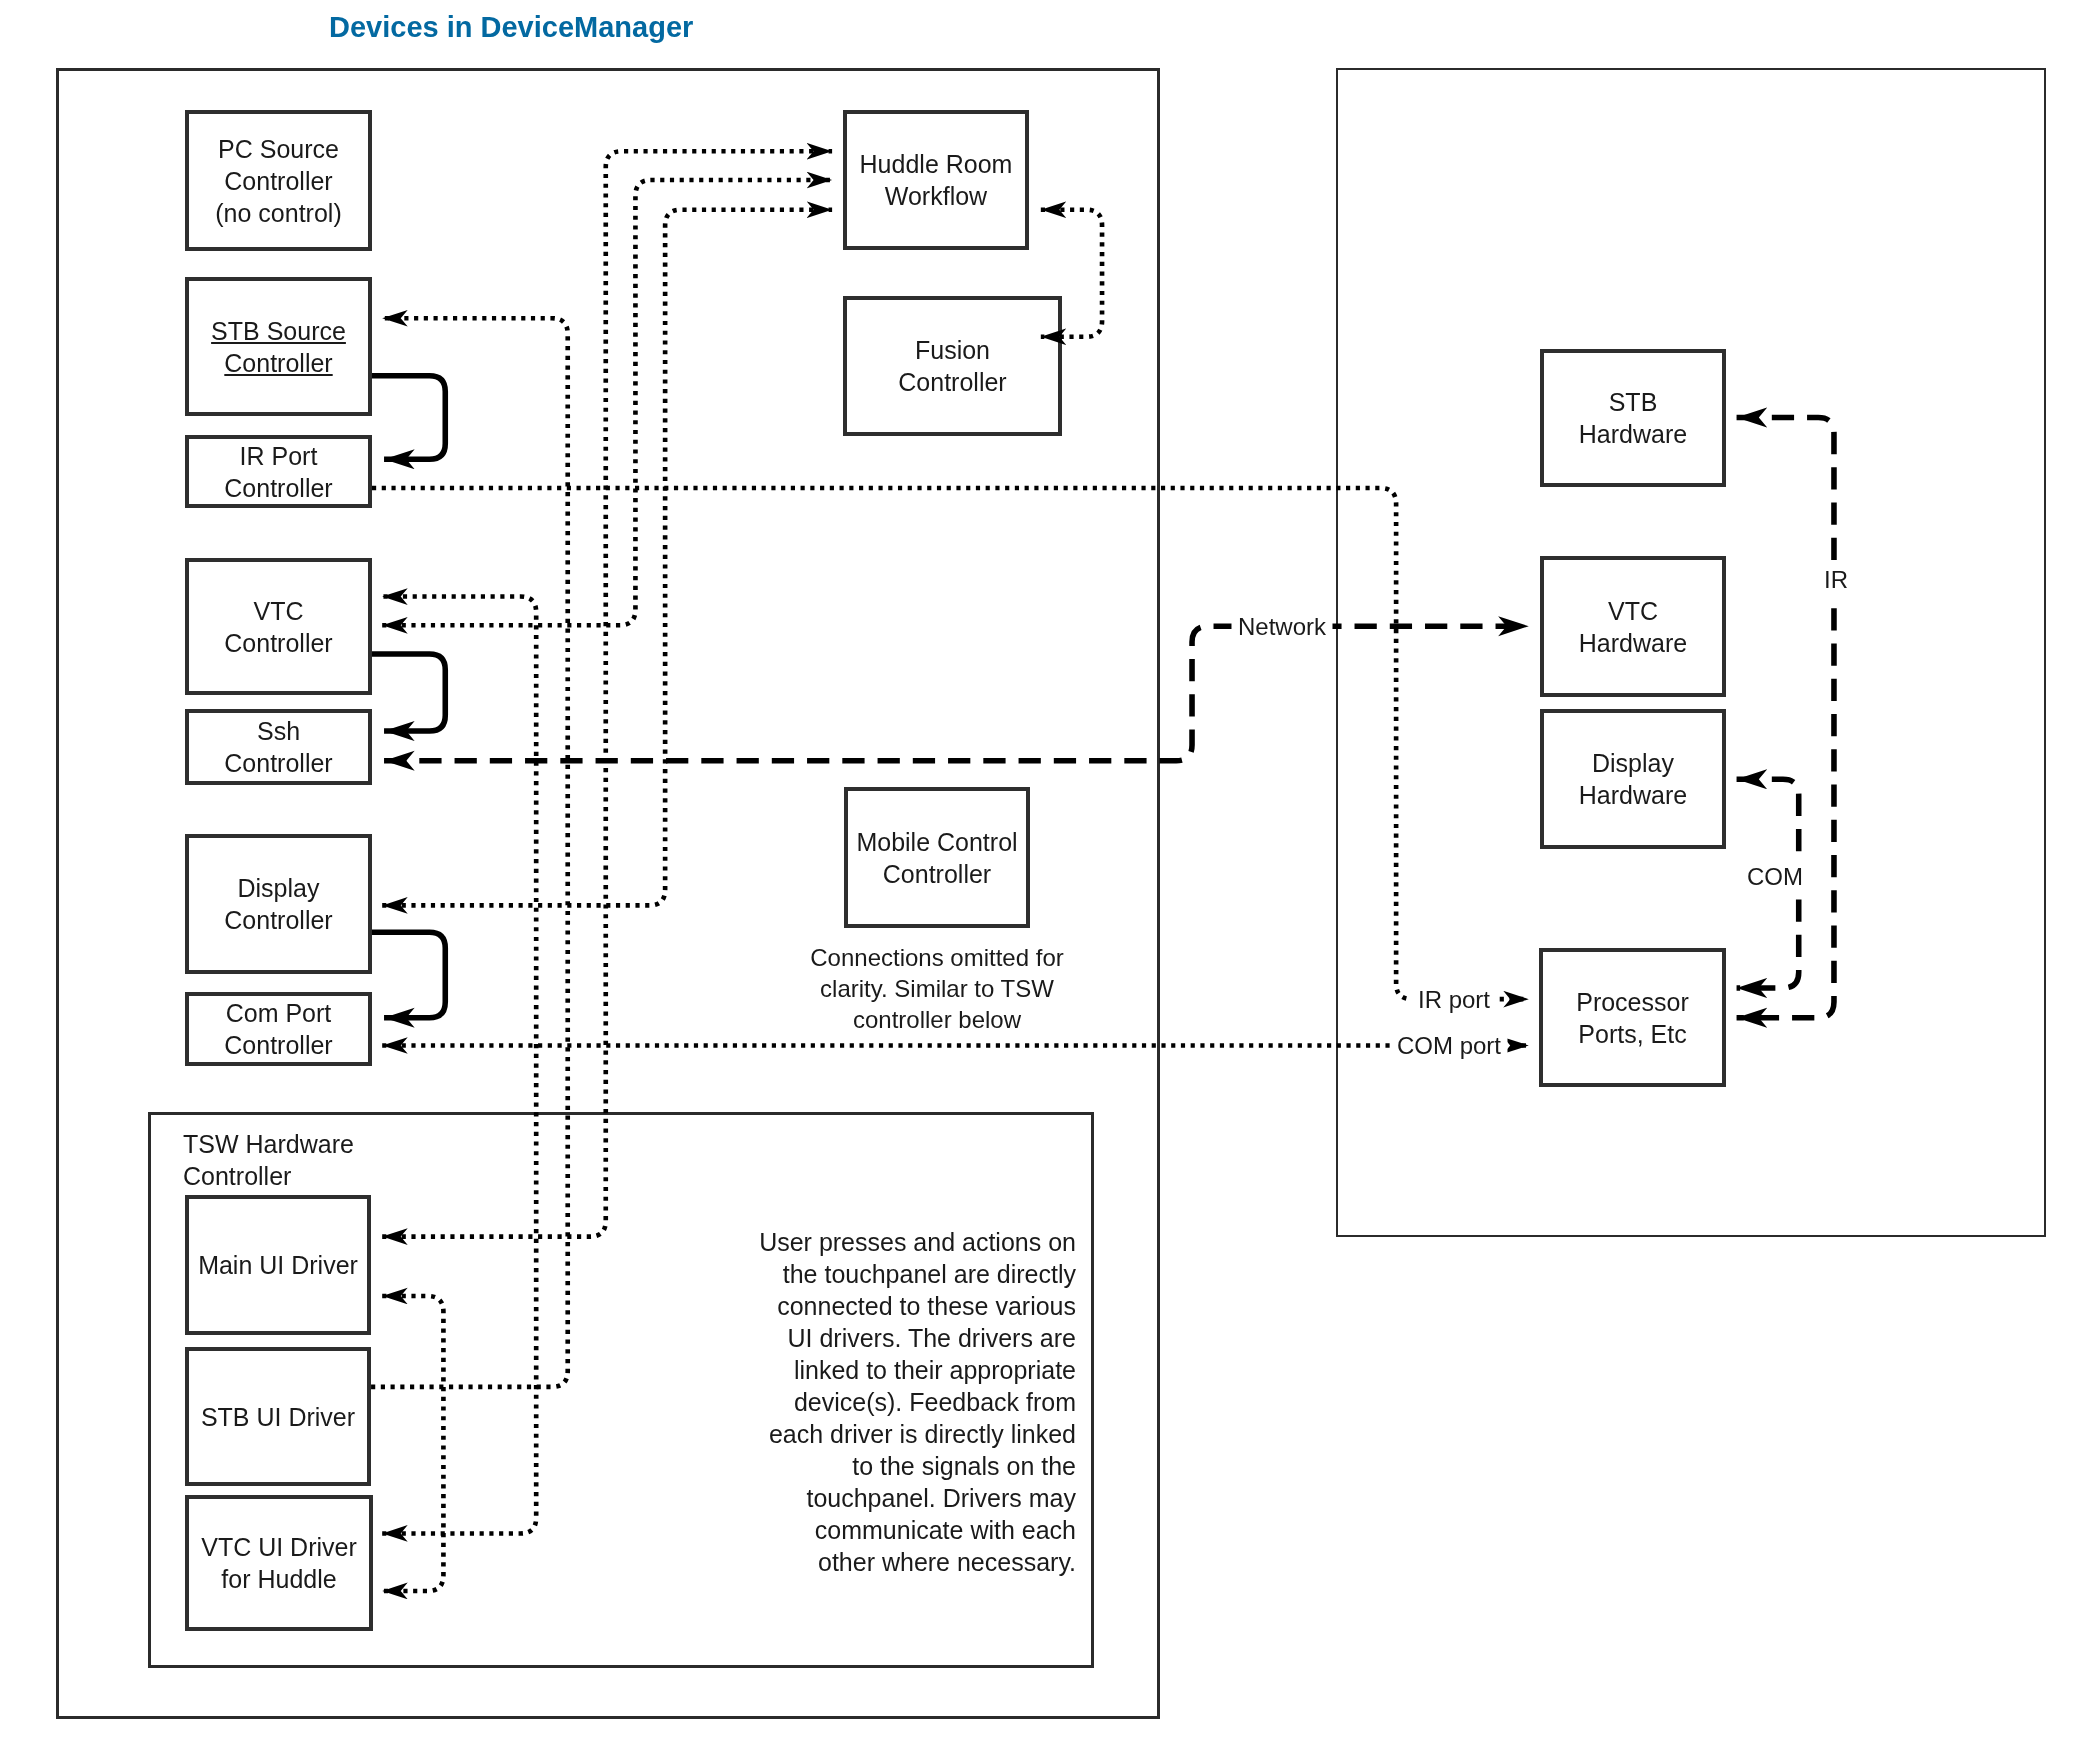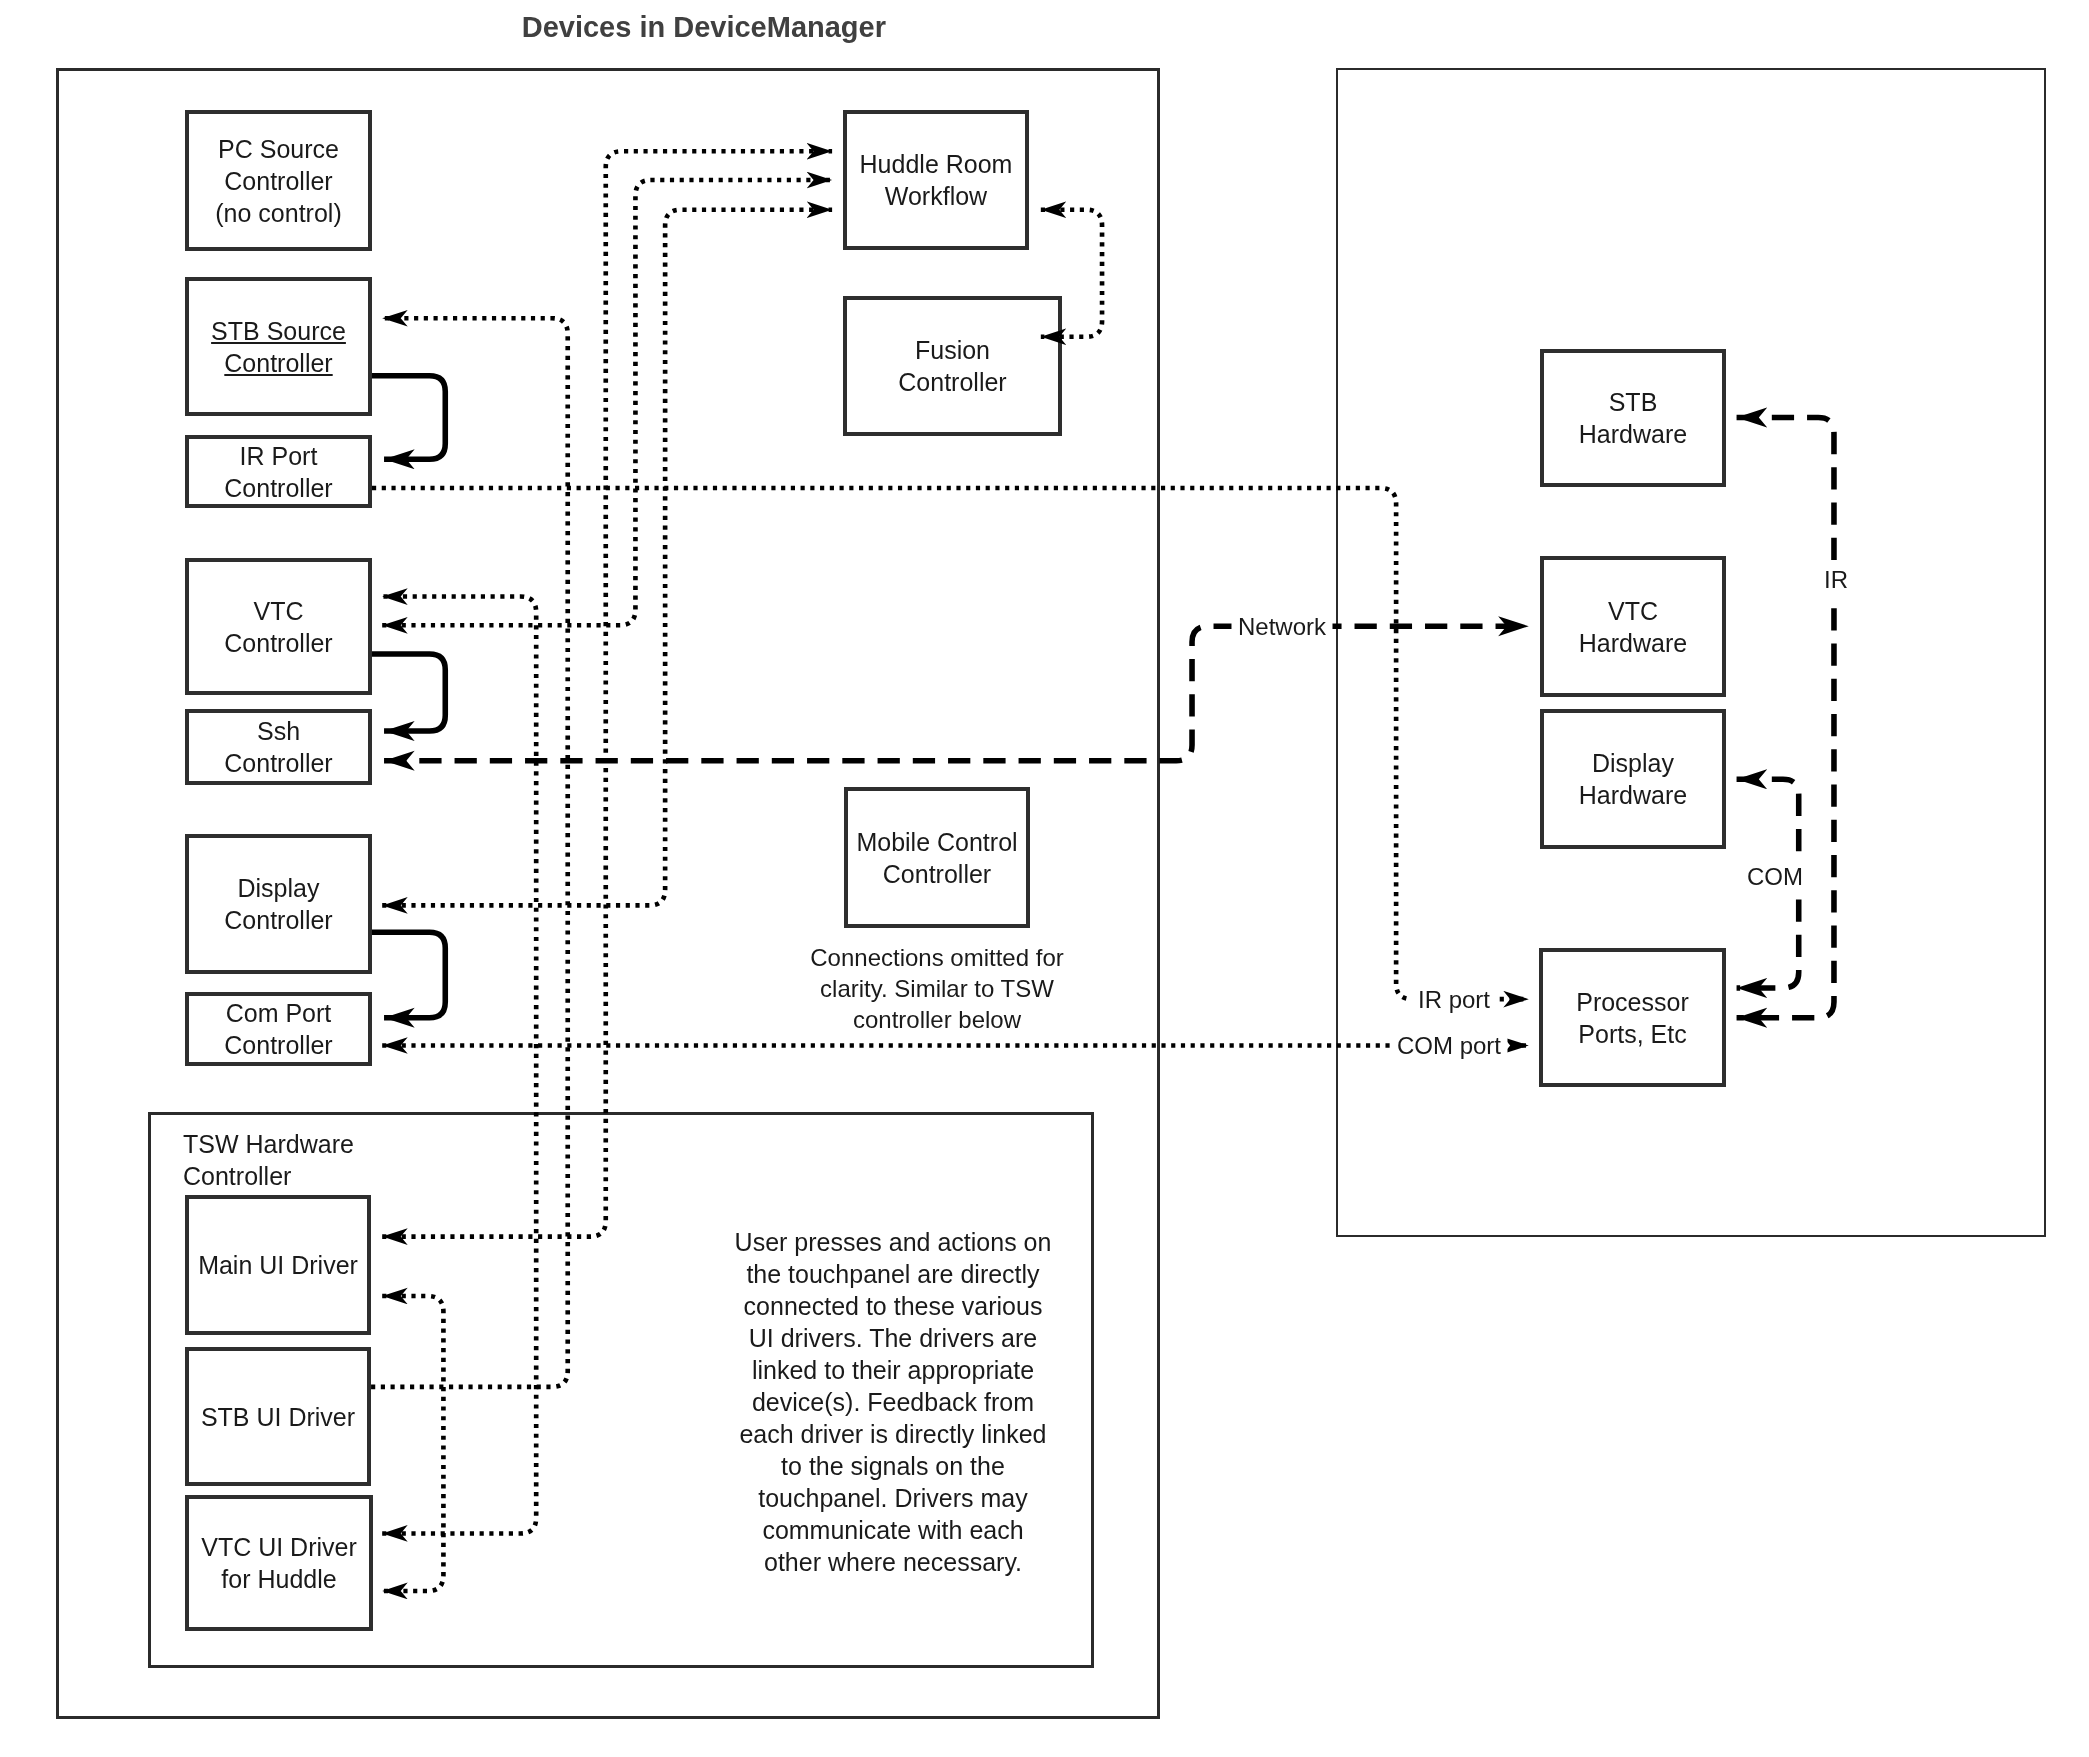--- a/index.html
+++ b/index.html
@@ -7,21 +7,21 @@
     position:relative;
     width:2090px;height:1758px;
     background:#ffffff;
     font-family:"Liberation Sans", sans-serif;
     color:#1a1a1a;
     overflow:hidden;
   }
   .title{
     position:absolute;
     font-size:29px;font-weight:bold;
-    text-align:right;color:#404040;
+    text-align:left;color:#0369a1;
     white-space:pre-line;
   }
   .frame{
     position:absolute;
     border:3.7px solid #2b2b2b;
     box-sizing:border-box;
     background:#ffffff;
   }
   .frame.thin{border-width:2.8px;}
   .box{
@@ -40,21 +40,21 @@
     white-space:pre-line;
   }
   .note{
     position:absolute;
     font-size:24px;line-height:31px;
     text-align:center;white-space:pre-line;
   }
   .paragraph{
     position:absolute;
     font-size:25px;line-height:32px;
-    text-align:center;white-space:pre-line;
+    text-align:right;white-space:pre-line;
   }
   .linelabel{
     position:absolute;
     font-size:24px;
     background:#ffffff;
     padding:1.9px 6.5px;
     transform:translate(-50%,-50%);
     white-space:nowrap;
   }
   svg.wires{position:absolute;left:0;top:0;}

